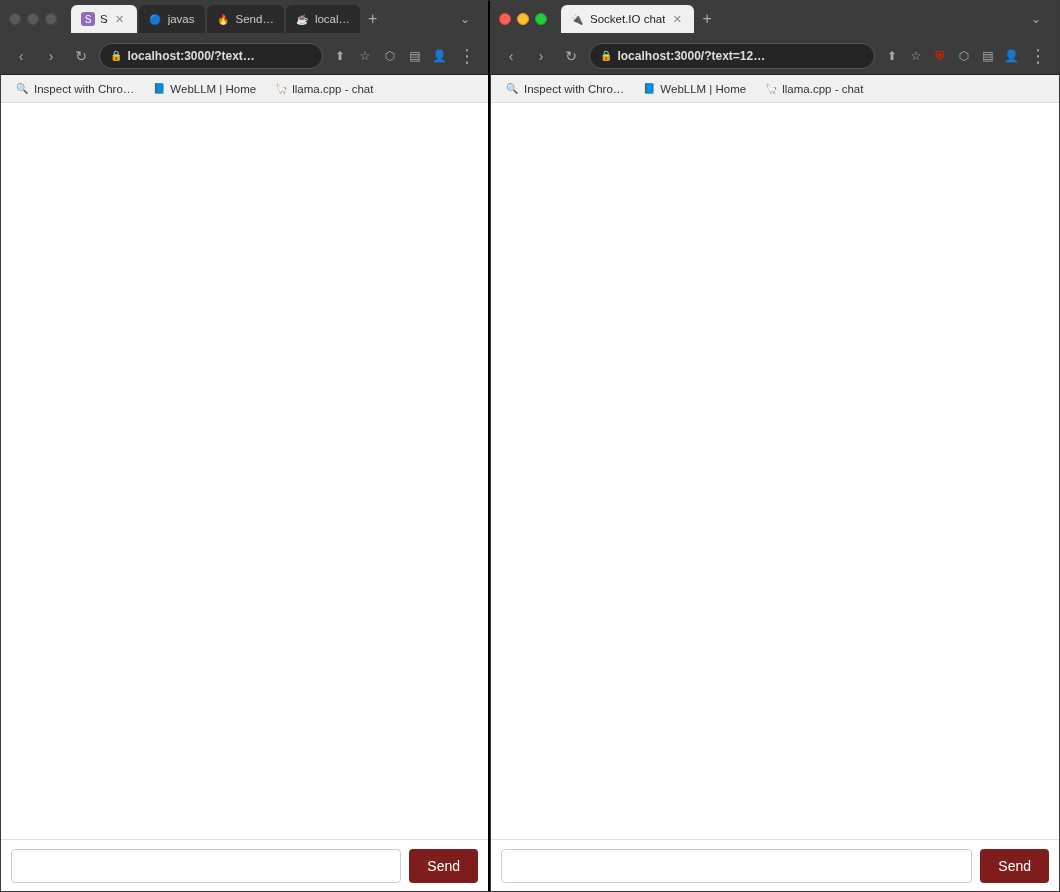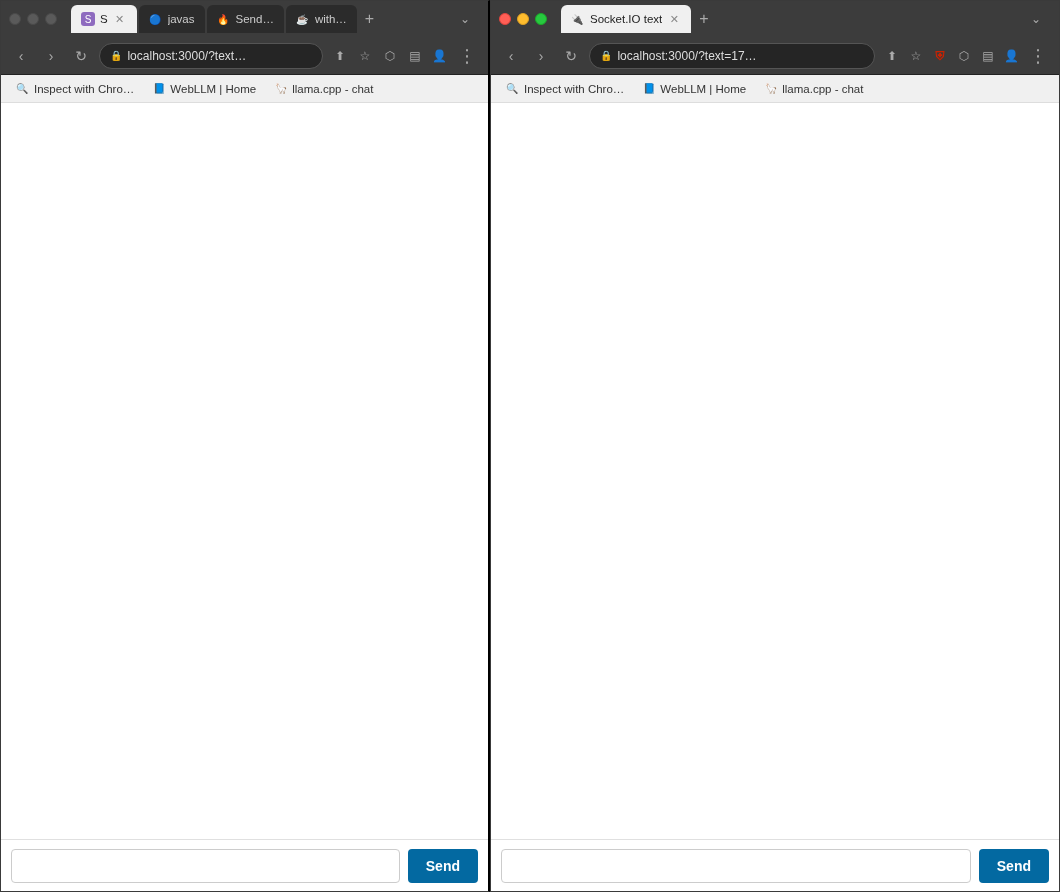--- a/index.html
+++ b/index.html
@@ -168,21 +168,21 @@
       border-radius: 14px;
       height: 26px;
       display: flex;
       align-items: center;
       padding: 0 10px;
       gap: 5px;
       font-size: 12px;
       color: #ddd;
     }
     .url-lock { color: #aaa; font-size: 10px; }
-    .url-text { flex: 1; font-size: 12px; color: #ddd; }
+    .url-text { flex: 1; font-size: 12px; color: #ddd; font-weight: bold; }
     .url-actions {
       display: flex;
       gap: 3px;
       align-items: center;
     }
     .url-action-btn {
       background: none;
       border: none;
       color: #aaa;
       font-size: 12px;
@@ -274,27 +274,27 @@
       border: 1px solid #ccc;
       border-radius: 4px;
       padding: 0 10px;
       font-size: 14px;
       outline: none;
       color: #333;
     }
     .send-btn {
       height: 34px;
       padding: 0 18px;
-      background: #0369a1;
+      background: #7f1d1d;
       color: #fff;
       border: none;
       border-radius: 4px;
       font-size: 14px;
       cursor: pointer;
-      font-weight: 700;
+      font-weight: 400;
     }
     @keyframes blink {
       0%, 100% { opacity: 1; }
       50% { opacity: 0; }
     }
   </style>
 </head>
 <body>
 
 <div class="browser-window left">
@@ -319,21 +319,21 @@
         <span class="tab-label">javas</span>
       </div>
 
       <div class="tab">
         <span class="tab-favicon">🔥</span>
         <span class="tab-label">Send…</span>
       </div>
 
       <div class="tab">
         <span class="tab-favicon">☕</span>
-        <span class="tab-label">with…</span>
+        <span class="tab-label">local…</span>
       </div>
 
       <button class="tab-add">+</button>
       <button class="tab-overflow">⌄</button>
     </div>
   </div>
 
   <div class="address-bar">
     <button class="nav-btn">‹</button>
     <button class="nav-btn">›</button>
@@ -382,36 +382,36 @@
     <div class="traffic-lights">
       <div class="traffic-light tl-close"></div>
       <div class="traffic-light tl-min"></div>
       <div class="traffic-light tl-max"></div>
     </div>
 
     <div class="tab-bar" style="flex:1; background:transparent; height:100%; align-items:center;">
 
       <div class="tab active" style="max-width:160px;">
         <span class="tab-favicon">🔌</span>
-        <span class="tab-label">Socket.IO text</span>
+        <span class="tab-label">Socket.IO chat</span>
         <span class="tab-close">✕</span>
       </div>
 
       <button class="tab-add">+</button>
       <button class="tab-overflow">⌄</button>
     </div>
   </div>
 
   <div class="address-bar">
     <button class="nav-btn">‹</button>
     <button class="nav-btn">›</button>
     <button class="nav-btn">↻</button>
     <div class="url-bar">
       <span class="url-lock">🔒</span>
-      <span class="url-text">localhost:3000/?text=17…</span>
+      <span class="url-text">localhost:3000/?text=12…</span>
     </div>
     <div class="url-actions ext-icons">
       <button class="url-action-btn">⬆</button>
       <button class="url-action-btn">☆</button>
 
       <button class="url-action-btn" style="color:#cc2200; font-weight:bold;">⛨</button>
       <button class="url-action-btn">⬡</button>
       <button class="url-action-btn">▤</button>
       <button class="url-action-btn">👤</button>
       <button class="menu-btn">⋮</button>

